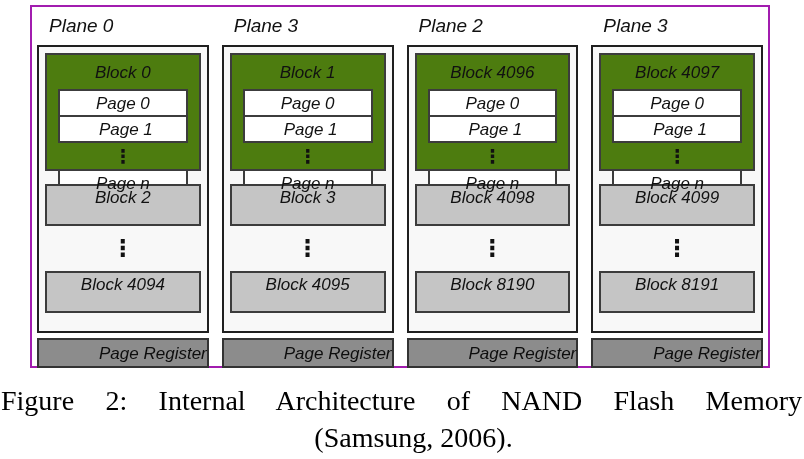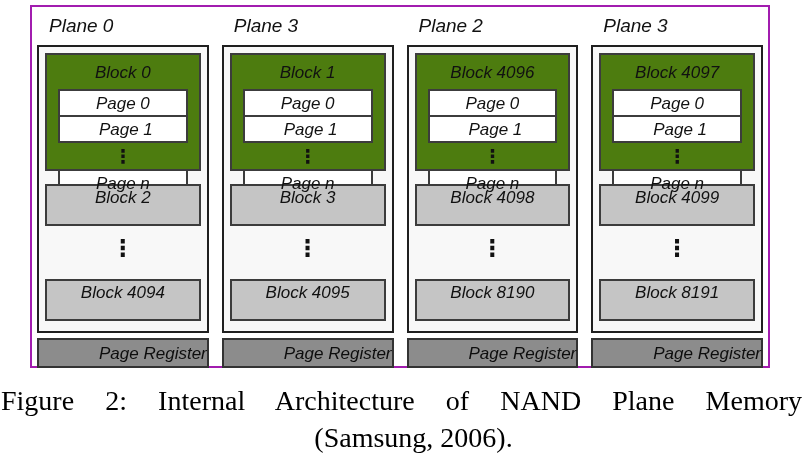--- a/index.html
+++ b/index.html
@@ -33,21 +33,21 @@
   .vdots {
     text-align:center; font-weight:bold; color:#111;
     font-family:"DejaVu Sans", sans-serif;
   }
   .vdots-small { font-size:19px; height:26px; line-height:27px; }
   .vdots-large { font-size:23px; height:45px; line-height:45px; }
   .block-bar {
     background:#c5c5c5; border:2px solid #3c3c3c; height:42px; margin-top:13px;
     box-sizing:border-box; font-size:17px; text-align:center; line-height:24px; white-space:nowrap;
   }
-  .block-bar.bottom { margin-top:8px; }
+  .block-bar.bottom { margin-top:0; }
   .register {
     margin-top:5px; background:#8c8c8c; border:2px solid #333333; height:30px;
     box-sizing:border-box; font-size:17px; text-align:right; line-height:27px;
     color:#0d0d0d; white-space:nowrap;
   }
   .caption {
     position:absolute; left:1px; top:382px; width:801px;
     font-family:"Liberation Serif", serif; font-size:28px; line-height:37px; color:#000;
   }
   .cap-line1 { text-align:justify; text-align-last:justify; }
@@ -124,15 +124,15 @@
         <div class="vdots vdots-large">⋮</div>
         <div class="block-bar bottom">Block 8191</div>
       </div>
       <div class="register">Page Register</div>
     </div>
 
   </div>
 </div>
 
 <div class="caption">
-  <div class="cap-line1">Figure 2: Internal Architecture of NAND Plane Memory</div>
+  <div class="cap-line1">Figure 2: Internal Architecture of NAND Flash Memory</div>
   <div class="cap-line2">(Samsung, 2006).</div>
 </div>
 
 </body></html>

